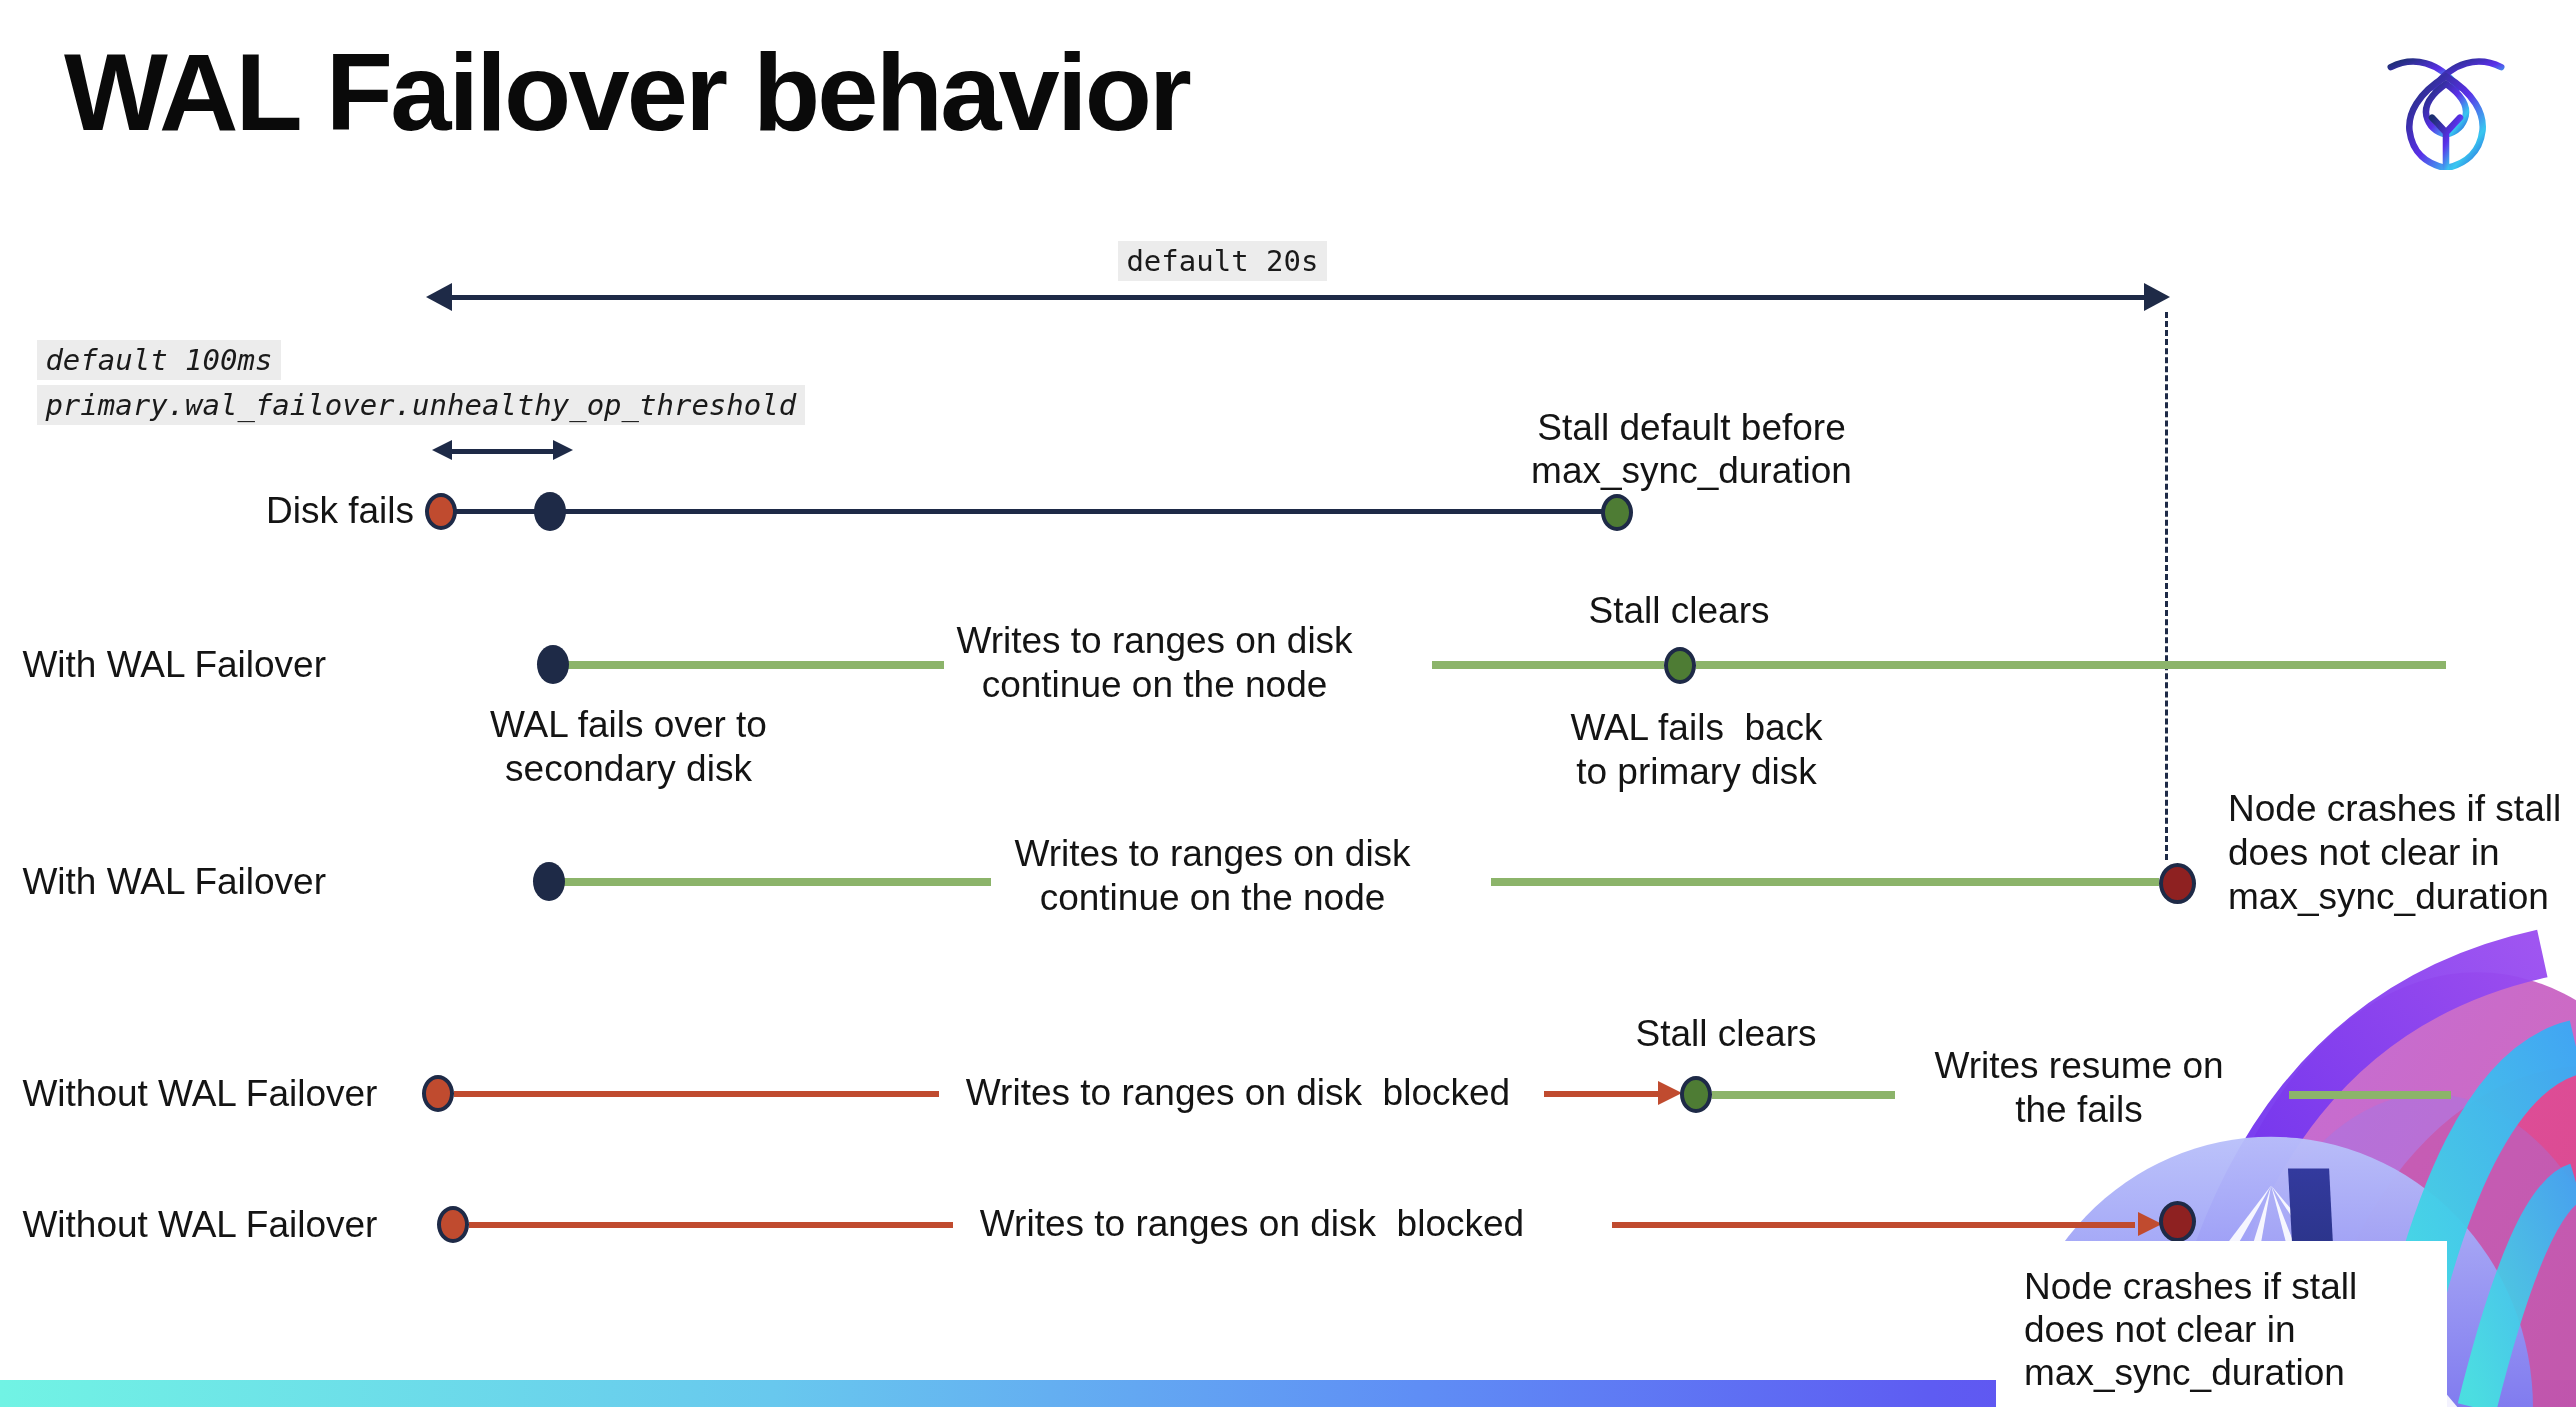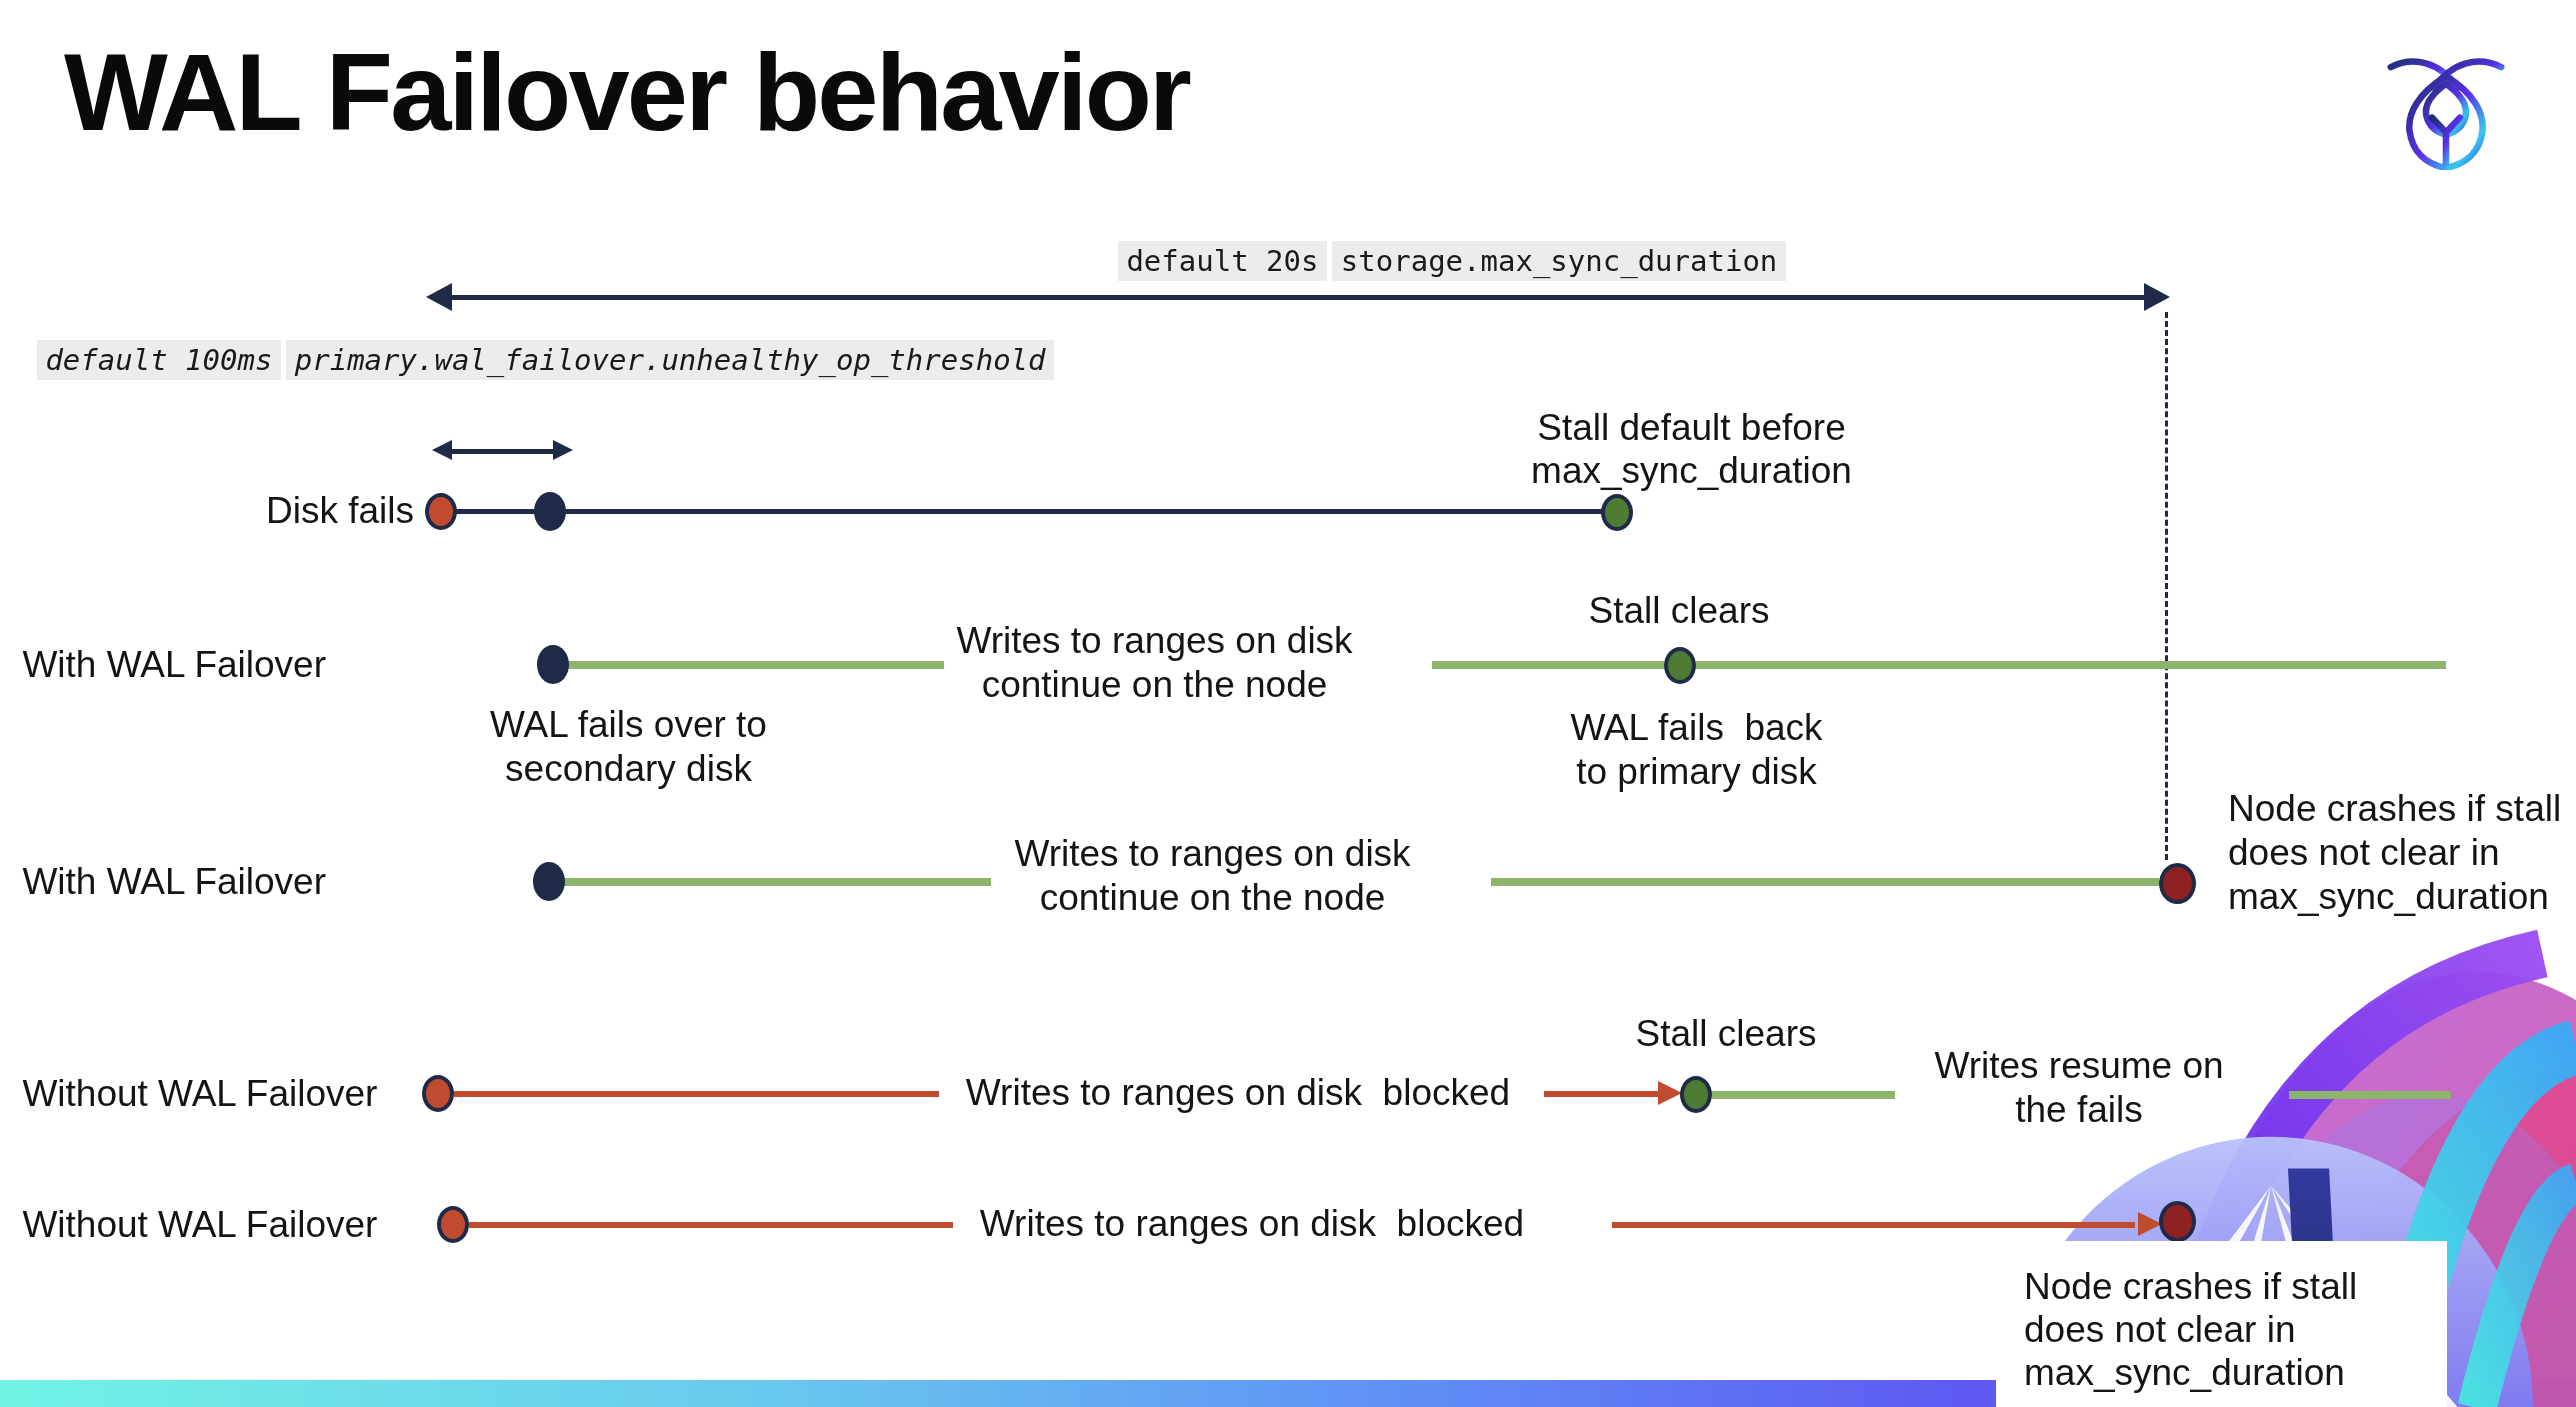--- a/index.html
+++ b/index.html
@@ -10,21 +10,21 @@
   .t{
     position:absolute; color:#141414; font-size:37px; line-height:44px;
     white-space:pre-wrap; font-family:"Liberation Sans", sans-serif;
   }
   .center{text-align:center;}
   .right{text-align:right;}
   .title{
     position:absolute; left:64px; top:26px; font-size:110px; line-height:131px;
     font-weight:700; letter-spacing:-2.8px; color:#0a0a0a;
   }
-  .code-label{position:absolute; display:flex; flex-direction:row; gap:5.6px; align-items:flex-start; z-index:6;}
+  .code-label{position:absolute; display:flex; flex-direction:column; gap:5.6px; align-items:flex-start; z-index:6;}
   .code-label span{
     display:inline-block; font-family:"DejaVu Sans Mono", monospace;
     font-size:29px; line-height:36px; padding:1.9px 8.4px; background:#ececec; color:#1a1a1a;
     white-space:pre;
   }
   .hline{position:absolute; z-index:4;}
   .navy-line{background:#1e2a47; height:4.7px;}
   .green-line{background:#8cb46a; height:7.5px;}
   .red-line{background:#c04b2f; height:5.6px;}
   .dot{position:absolute; border-radius:50%; box-sizing:border-box; z-index:5;}
@@ -115,21 +115,20 @@
       <path d="M65,138 L65,100 M65,100 L50,84 M65,100 L80,84"></path>
     </g>
   </svg>
 
   <div class="hline navy-line" style="left:451px; top:295px; width:1710px;"></div>
   <div class="arrowhead" style="left:426px; top:283px; border-top:14px solid transparent; border-bottom:14px solid transparent; border-right:26px solid #1e2a47;"></div>
   <div class="arrowhead" style="left:2144px; top:283px; border-top:14px solid transparent; border-bottom:14px solid transparent; border-left:26px solid #1e2a47;"></div>
 
   <div class="code-label" style="left:1118px; top:241px;">
     <span>default 20s</span>
-    <span>storage.max_sync_duration</span>
   </div>
 
   <div class="code-label" style="left:37px; top:340px;font-style:italic;">
     <span>default 100ms</span>
     <span>primary.wal_failover.unhealthy_op_threshold</span>
   </div>
 
   <div class="hline navy-line" style="left:447px; top:449px; width:116px;"></div>
   <div class="arrowhead" style="left:432px; top:440px; border-top:10.3px solid transparent; border-bottom:10.3px solid transparent; border-right:20.6px solid #1e2a47;"></div>
   <div class="arrowhead" style="left:553px; top:440px; border-top:10.3px solid transparent; border-bottom:10.3px solid transparent; border-left:20.6px solid #1e2a47;"></div>

